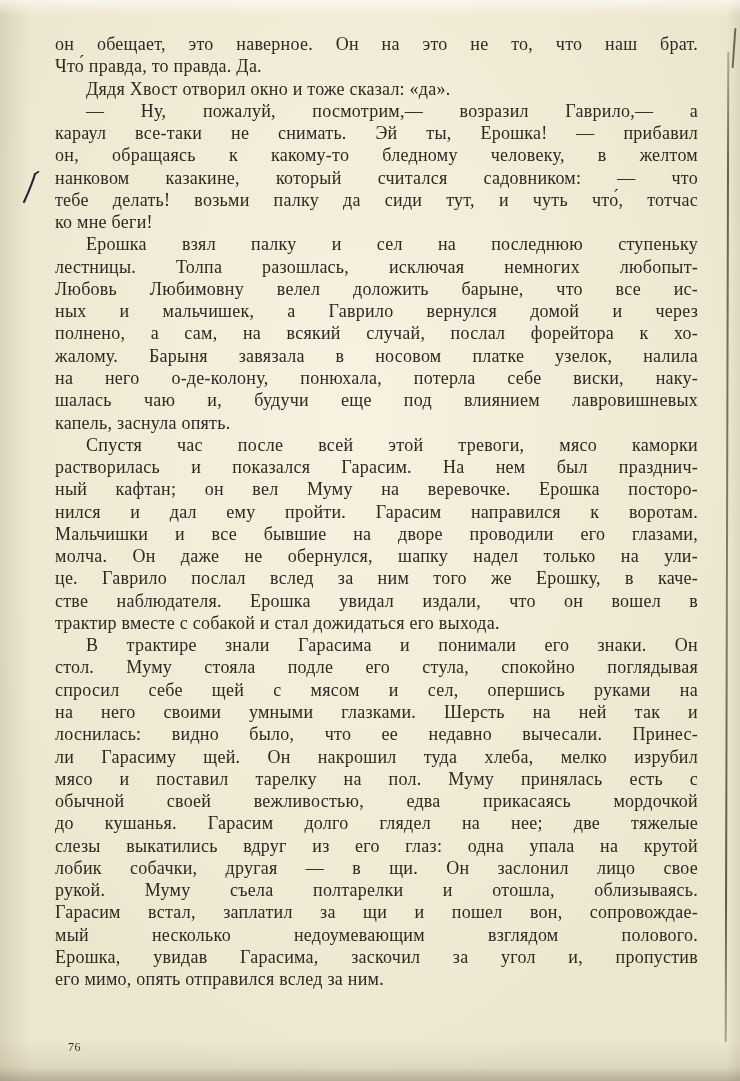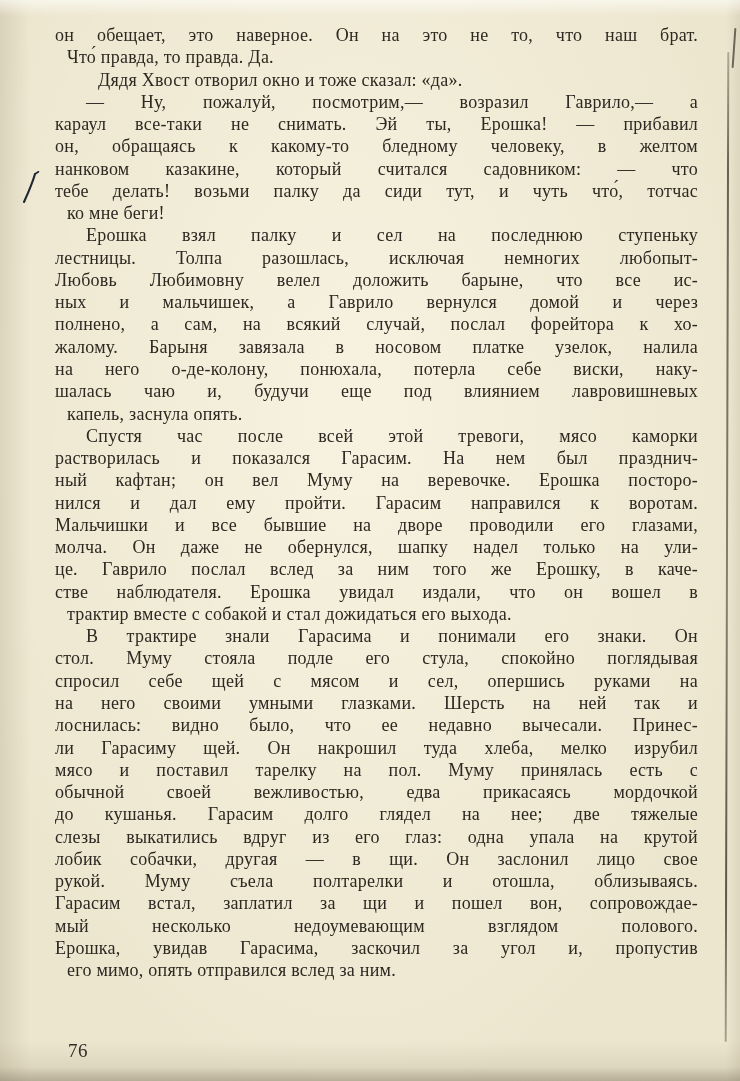--- a/index.html
+++ b/index.html
@@ -17,40 +17,40 @@
       linear-gradient(180deg, rgba(255,255,252,0.6) 0, rgba(255,255,255,0) 16px),
       radial-gradient(ellipse at 48% 38%, rgba(255,253,238,0.55), rgba(0,0,0,0) 75%),
       linear-gradient(90deg, rgba(140,130,100,0.20) 0, rgba(0,0,0,0) 30px),
       linear-gradient(-90deg, rgba(140,130,100,0.16) 0, rgba(0,0,0,0) 14px),
       linear-gradient(0deg, rgba(130,120,92,0.22) 0, rgba(0,0,0,0) 40px),
       #ede6cf;
   }
   .text-block {
     position: absolute;
     left: 55px;
-    top: 24px;
+    top: 33px;
     width: 643px;
     color: #2d2822;
     font-size: 18px;
     line-height: 22.27px;
     letter-spacing: 0.25px;
   }
   .paragraph { margin: 0; }
   .line {
     text-align: justify;
     text-align-last: justify;
     white-space: normal;
   }
-  .line.last { text-align-last: left; margin-left: 12px; }
+  .line.last { text-align-last: left; }
   .line.first-indent { text-indent: 31px; }
   .page-number {
     position: absolute;
     left: 68px;
     top: 1040px;
-    font-size: 19px;
+    font-size: 12px;
     letter-spacing: 0.5px;
     color: #332e26;
   }
   .margin-mark {
     position: absolute;
     left: 20px;
     top: 170px;
   }
   .edge-line-main {
     position: absolute;

